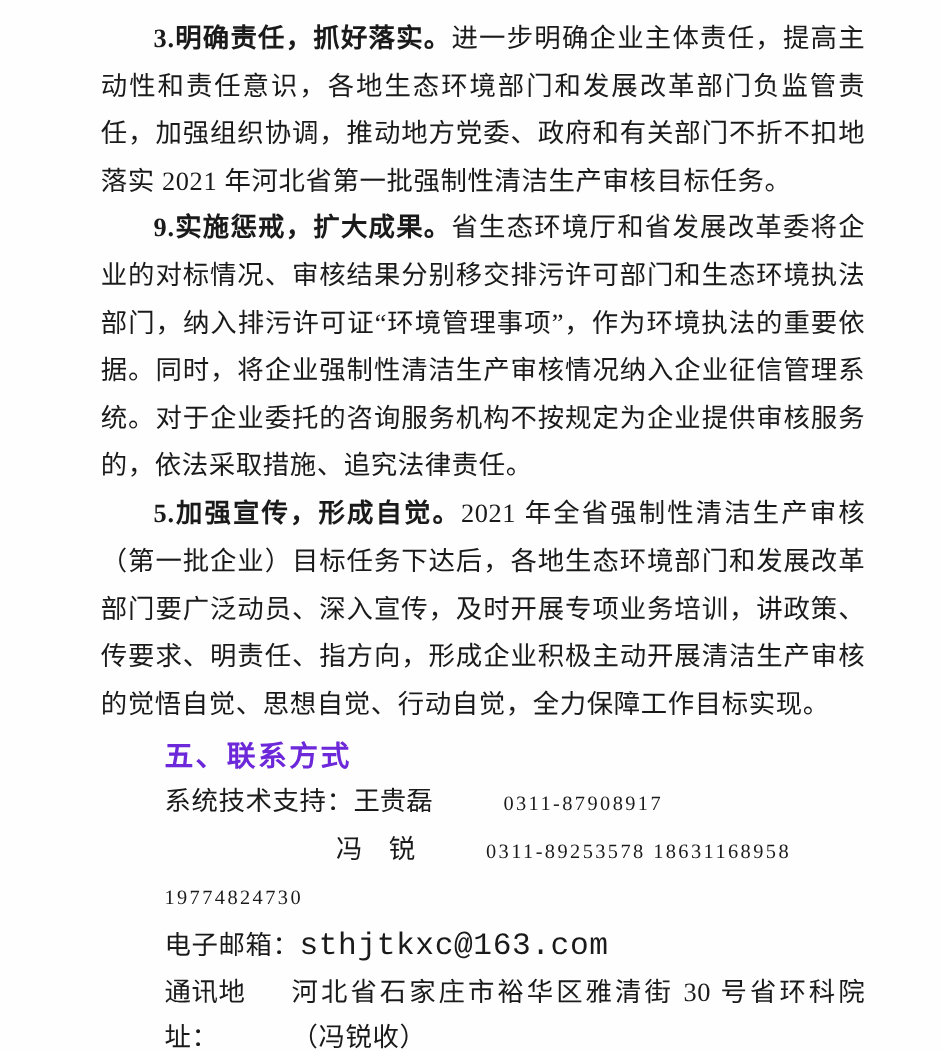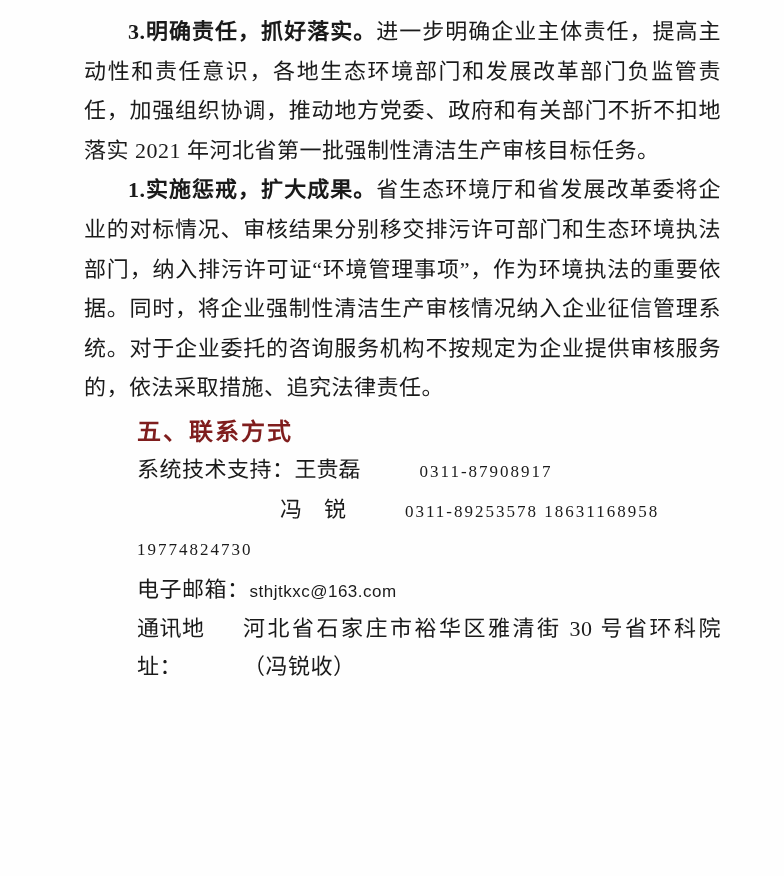--- a/index.html
+++ b/index.html
@@ -42,21 +42,21 @@
 
   .section-heading {
     margin: 0 0 0 53px;
     height: 42px;
     display: flex;
     align-items: center;
     font-family: Liberation Serif, serif;
     font-weight: 700;
     font-size: 24px;
     letter-spacing: 2px;
-    color: #7f1d1d;
+    color: #6d28d9;
   }
 
   .contact-block {
     margin-left: 53px;
     width: 584px;
     font-size: 22px;
   }
   .contact-row {
     display: flex;
     align-items: baseline;
@@ -74,22 +74,22 @@
   }
   .c-name {
     flex: 0 0 125px;
   }
   .c-num {
     font-family: "Liberation Serif", serif;
     font-size: 17px;
     letter-spacing: 2px;
   }
   .c-email {
-    font-family: Liberation Sans, sans-serif;
-    font-size: 17px;
+    font-family: Liberation Mono, monospace;
+    font-size: 26px;
     letter-spacing: 0.5px;
   }
   .contact-row.address-row {
     height: auto;
     min-height: 40px;
     line-height: 38px;
     white-space: normal;
     align-items: flex-start;
   }
   .address-text {
@@ -100,22 +100,23 @@
   }
 </style>
 </head>
 <body>
 
 <div class="page">
   <div class="content">
 
     <p class="body-para p1"><span class="lead">3.明确责任，抓好落实。</span><span>进一步明确企业主体责任，提高主动性和责任意识，各地生态环境部门和发展改革部门负监管责任，加强组织协调，推动地方党委、政府和有关部门不折不扣地落实 2021 年河北省第一批强制性清洁生产审核目标任务。</span></p>
 
-    <p class="body-para p2"><span class="lead">1.实施惩戒，扩大成果。</span><span>省生态环境厅和省发展改革委将企业的对标情况、审核结果分别移交排污许可部门和生态环境执法部门，纳入排污许可证“环境管理事项”，作为环境执法的重要依据。同时，将企业强制性清洁生产审核情况纳入企业征信管理系统。对于企业委托的咨询服务机构不按规定为企业提供审核服务的，依法采取措施、追究法律责任。</span></p>
+    <p class="body-para p2"><span class="lead">9.实施惩戒，扩大成果。</span><span>省生态环境厅和省发展改革委将企业的对标情况、审核结果分别移交排污许可部门和生态环境执法部门，纳入排污许可证“环境管理事项”，作为环境执法的重要依据。同时，将企业强制性清洁生产审核情况纳入企业征信管理系统。对于企业委托的咨询服务机构不按规定为企业提供审核服务的，依法采取措施、追究法律责任。</span></p>
 
+    <p class="body-para p3"><span class="lead">5.加强宣传，形成自觉。</span><span>2021 年全省强制性清洁生产审核（第一批企业）目标任务下达后，各地生态环境部门和发展改革部门要广泛动员、深入宣传，及时开展专项业务培训，讲政策、传要求、明责任、指方向，形成企业积极主动开展清洁生产审核的觉悟自觉、思想自觉、行动自觉，全力保障工作目标实现。</span></p>
 
     <h2 class="section-heading">五、联系方式</h2>
 
     <div class="contact-block">
 
       <div class="contact-row">
         <span class="c-label">系统技术支持：</span>
         <span class="c-name">王贵磊</span>
         <span class="c-num">0311-87908917</span>
       </div>

